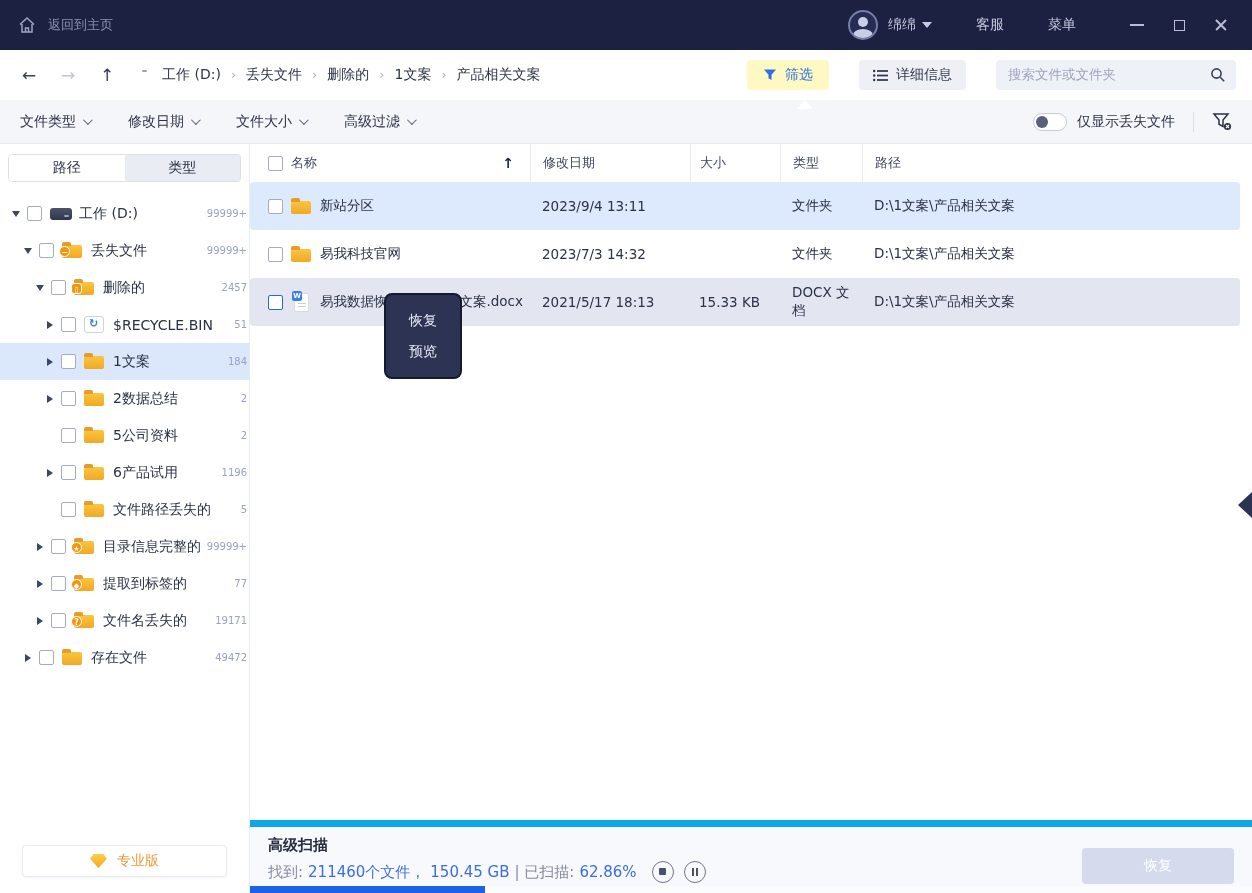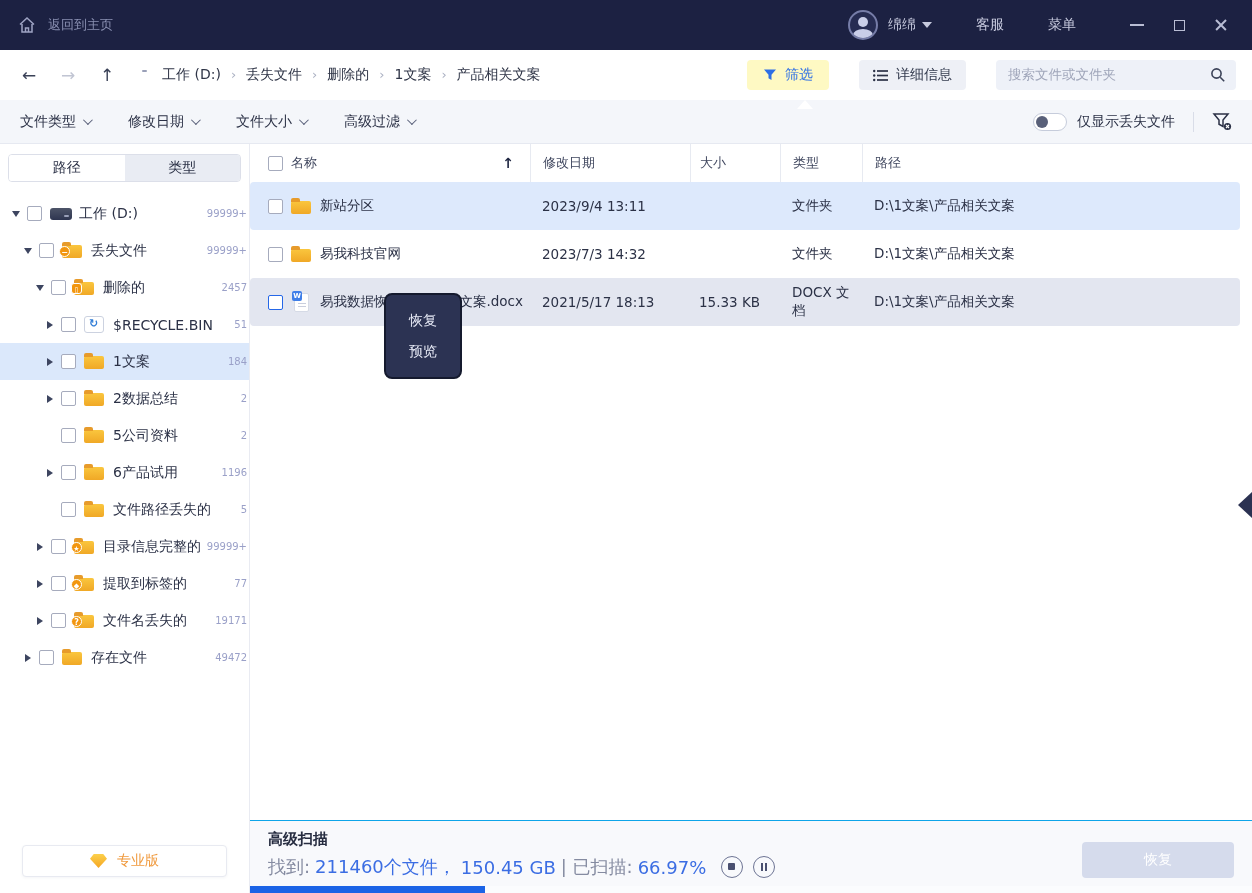--- a/index.html
+++ b/index.html
@@ -111,23 +111,23 @@
   .docx-ic::before { content:"W"; position:absolute; left:-3px; top:-3px; width:10px; height:10px; background:#3f7ee8; border-radius:2px; color:#fff; font-size:7px; line-height:10px; text-align:center; font-weight:bold; }
   .docx-ic::after { content:""; position:absolute; left:3px; right:2px; top:9px; height:1.5px; background:#c9cedd; box-shadow:0 3px 0 #c9cedd; }
   .row-folder { margin-right:9px; }
 
   
   .ctx-menu { position:absolute; left:384px; top:293px; width:78px; background:#2c3353; border:2px solid #151a2e; border-radius:8px; padding:10px 0; z-index:6; }
   .ctx-item { height:31px; display:flex; align-items:center; justify-content:center; color:#e9ecf8; font-size:14px; cursor:pointer; }
   .edge-arrow { position:absolute; right:0; top:492px; width:0; height:0; border-top:13px solid transparent; border-bottom:13px solid transparent; border-right:14px solid #2b3252; cursor:pointer; z-index:4; }
 
   
-  .bottombar { position:absolute; left:250px; width:1002px; top:820px; height:66px; background:#f8f9fc; border-top:1px solid #0ea5e9; padding:9px 18px 0; }
+  .bottombar { position:absolute; left:250px; width:1002px; top:820px; height:66px; background:#f8f9fc; border-top:7px solid #0ea5e9; padding:9px 18px 0; }
   .scan-title { font-size:15px; color:#262c40; font-weight:600; }
-  .scan-line { display:flex; align-items:center; margin-top:6px; font-size:18px; }
+  .scan-line { display:flex; align-items:center; margin-top:6px; font-size:15px; }
   .seg-gray { color:#858ba1; }
   .seg-blue { color:#3b6de3; }
   .scan-line span { margin-right:5px; }
   .circle-btn { width:22px; height:22px; border:1.5px solid #6d7494; border-radius:50%; position:relative; margin-left:10px; cursor:pointer; flex:none; }
   .stop-glyph { position:absolute; left:6px; top:6px; width:7px; height:7px; background:#4a5070; border-radius:1px; }
   .pause-glyph::before,.pause-glyph::after { content:""; position:absolute; top:6px; width:2px; height:8px; background:#4a5070; }
   .pause-glyph::before { left:7px; } .pause-glyph::after { left:11px; }
   .recover-btn { position:absolute; right:18px; top:21px; width:152px; height:36px; background:#d5dbec; border-radius:4px; color:#fff; font-size:14px; display:flex; align-items:center; justify-content:center; cursor:default; }
   .progressbar { position:absolute; left:250px; width:1002px; bottom:0; height:7px; background:#fbfcfe; }
   .progress-fill { width:23.5%; height:7px; background:#1b63e6; }
@@ -447,21 +447,21 @@
 
   <div class="edge-arrow"></div>
 
   <div class="bottombar">
     <div class="scan-title">高级扫描</div>
     <div class="scan-line">
       <span class="seg-gray">找到:</span>
       <span class="seg-blue">211460个文件，</span>
       <span class="seg-blue">150.45 GB</span>
       <span class="seg-gray">| 已扫描:</span>
-      <span class="seg-blue">66.97%</span>
+      <span class="seg-blue">62.86%</span>
       <div class="circle-btn">
           <div class="stop-glyph"></div>
         </div>
       <div class="circle-btn pause-glyph"></div>
     </div>
     <div class="recover-btn">恢复</div>
   </div>
 
   <div class="progressbar">
     <div class="progress-fill"></div>

